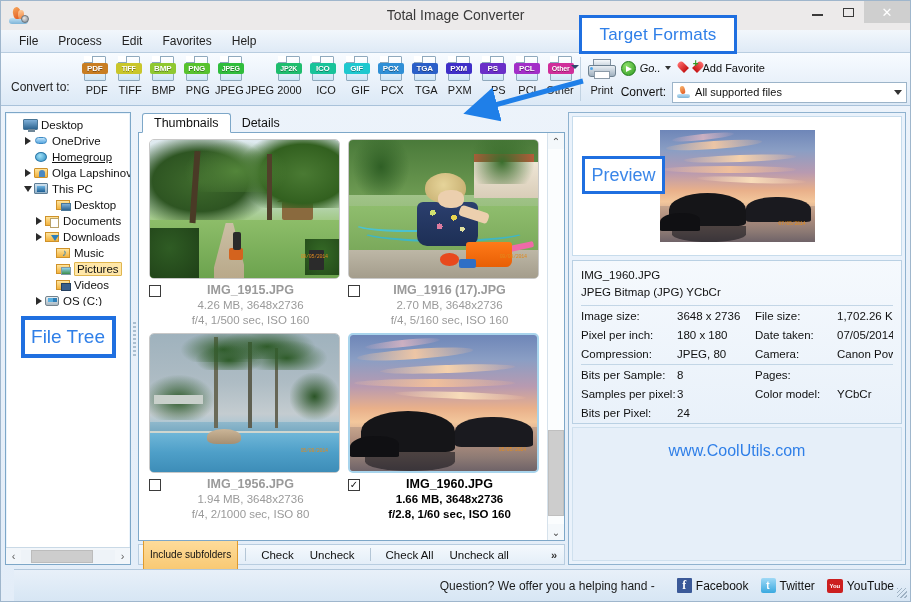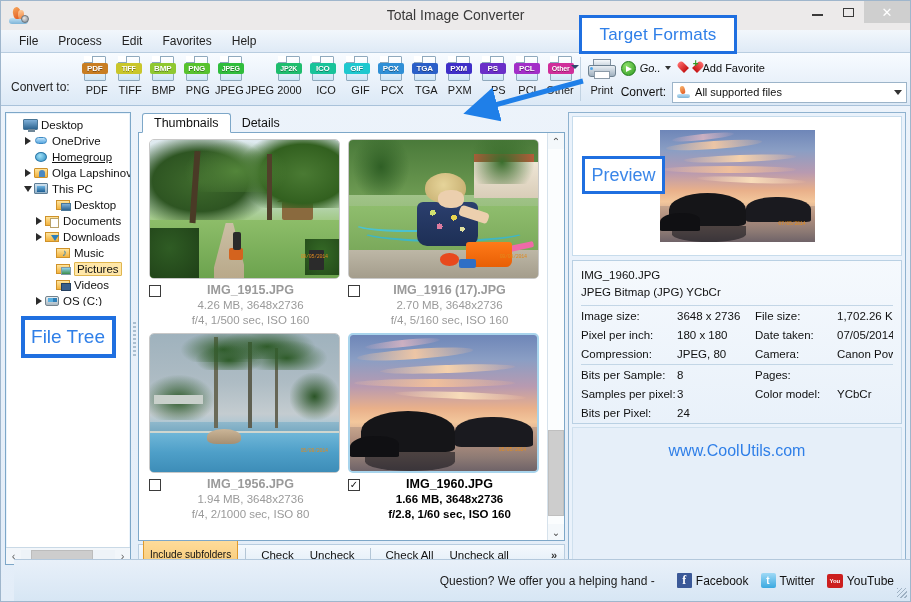--- a/index.html
+++ b/index.html
@@ -334,21 +334,21 @@
   .info-tbl .v{white-space:nowrap;overflow:hidden;}
   .info-tbl2{display:grid;grid-template-columns:96px 78px 82px auto;row-gap:7px;font-size:11.5px;color:#111;}
   .promo{
     flex:1;margin-top:3px;background:#e6eff9;border:1px solid #cfe0ee;
     display:flex;align-items:flex-start;justify-content:center;padding-top:14px;
   }
   .promo a{font-size:16px;color:#2f7fe8;text-decoration:none;}
 
   
   .statusbar{
-    position:absolute;left:13px;right:0;bottom:0;height:42px;
+    position:absolute;left:13px;right:0;bottom:0;height:32px;
     background:linear-gradient(180deg,#e8f0f9,#d7e6f4);
     border-top:1px solid #b3c8dc;
     display:flex;align-items:center;justify-content:flex-end;
     padding-right:16px;gap:0;
   }
   .q-text{font-size:12px;color:#1b1b1b;margin-right:10px;}
   .soc{display:flex;align-items:center;margin-left:12px;cursor:default;}
   .soc-lbl{font-size:12px;color:#111;margin-left:4px;}
   .ic-fb{width:15px;height:15px;background:#3b5998;color:#fff;font-weight:bold;font-size:12px;
     display:flex;align-items:center;justify-content:center;border-radius:1px;font-family:"Liberation Serif",serif;}

